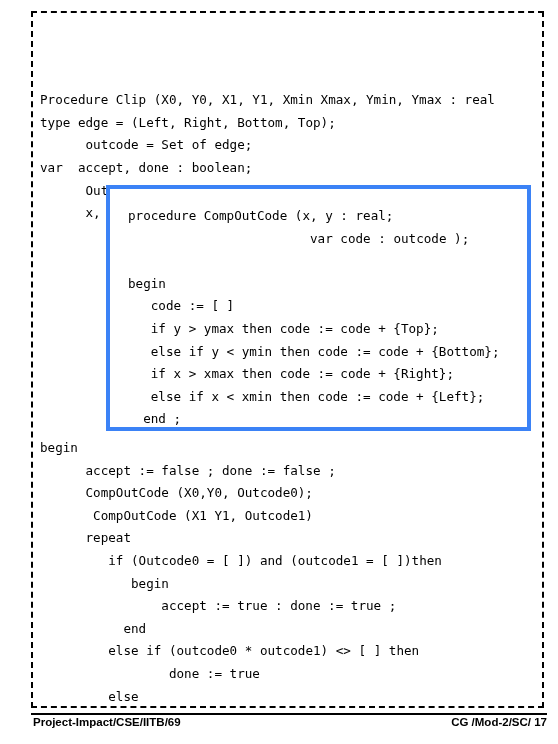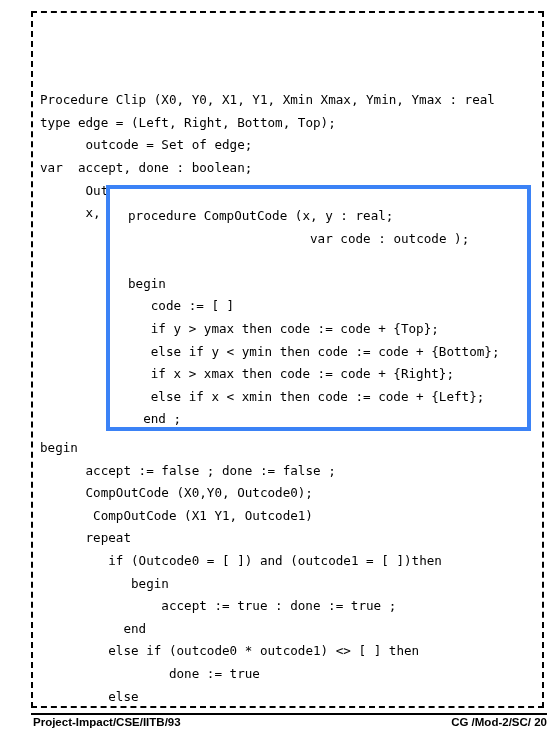--- a/index.html
+++ b/index.html
@@ -107,15 +107,15 @@
 </div>
 
 <div id="inner-proc-box">
   <div id="inner-code"><div class="line"><span class="kw">procedure</span><span> CompOutCode (x, y : </span><span class="kw">real</span><span>;</span></div><div class="line"><span>                        </span><span class="kw">var</span><span> code : outcode );</span></div><div class="line"><span> </span></div><div class="line"><span class="kw">begin</span></div><div class="line"><span>   code := [ ]</span></div><div class="line"><span>   if y &gt; ymax then code := code + {Top};</span></div><div class="line"><span>   else if y &lt; ymin then code := code + {Bottom};</span></div><div class="line"><span>   if x &gt; xmax then code := code + {Right};</span></div><div class="line"><span>   else if x &lt; xmin then code := code + {Left};</span></div><div class="line"><span>  </span><span class="kw">end</span><span> ;</span></div></div>
 </div>
 
 <div id="body-code" style="position: absolute; left: 40px; top: 437px; width: 510px; font-family: &quot;DejaVu Sans Mono&quot;, &quot;Liberation Mono&quot;, monospace; font-size: 12.6px; line-height: 22.6px; color: rgb(0, 0, 0); white-space: pre;"><div class="line"><span class="kw">begin</span></div><div class="line"><span>      accept := </span><span class="kw">false</span><span> ; done := </span><span class="kw">false</span><span> ;</span></div><div class="line"><span>      CompOutCode (X0,Y0, Outcode0);</span></div><div class="line"><span>       CompOutCode (X1 Y1, Outcode1)</span></div><div class="line"><span>      </span><span class="kw">repeat</span></div><div class="line"><span>         </span><span class="kw">if</span><span> (Outcode0 = [ ]) </span><span class="kw">and</span><span> (outcode1 = [ ])then</span></div><div class="line"><span>            </span><span class="kw">begin</span></div><div class="line"><span>                accept := true : done := true ;</span></div><div class="line"><span>           end</span></div><div class="line"><span>         </span><span class="kw">else if</span><span> (outcode0 * outcode1) &lt;&gt; [ ] </span><span class="kw">then</span></div><div class="line"><span>                 done := true</span></div><div class="line"><span>         </span><span class="kw">else</span></div></div>
 
 <div id="footer-rule"></div>
 <div id="footer">
-  <span>Project-Impact/CSE/IITB/93</span>
-  <span>CG /Mod-2/SC/ 20</span>
+  <span>Project-Impact/CSE/IITB/69</span>
+  <span>CG /Mod-2/SC/ 17</span>
 </div>
 
 </body></html>

